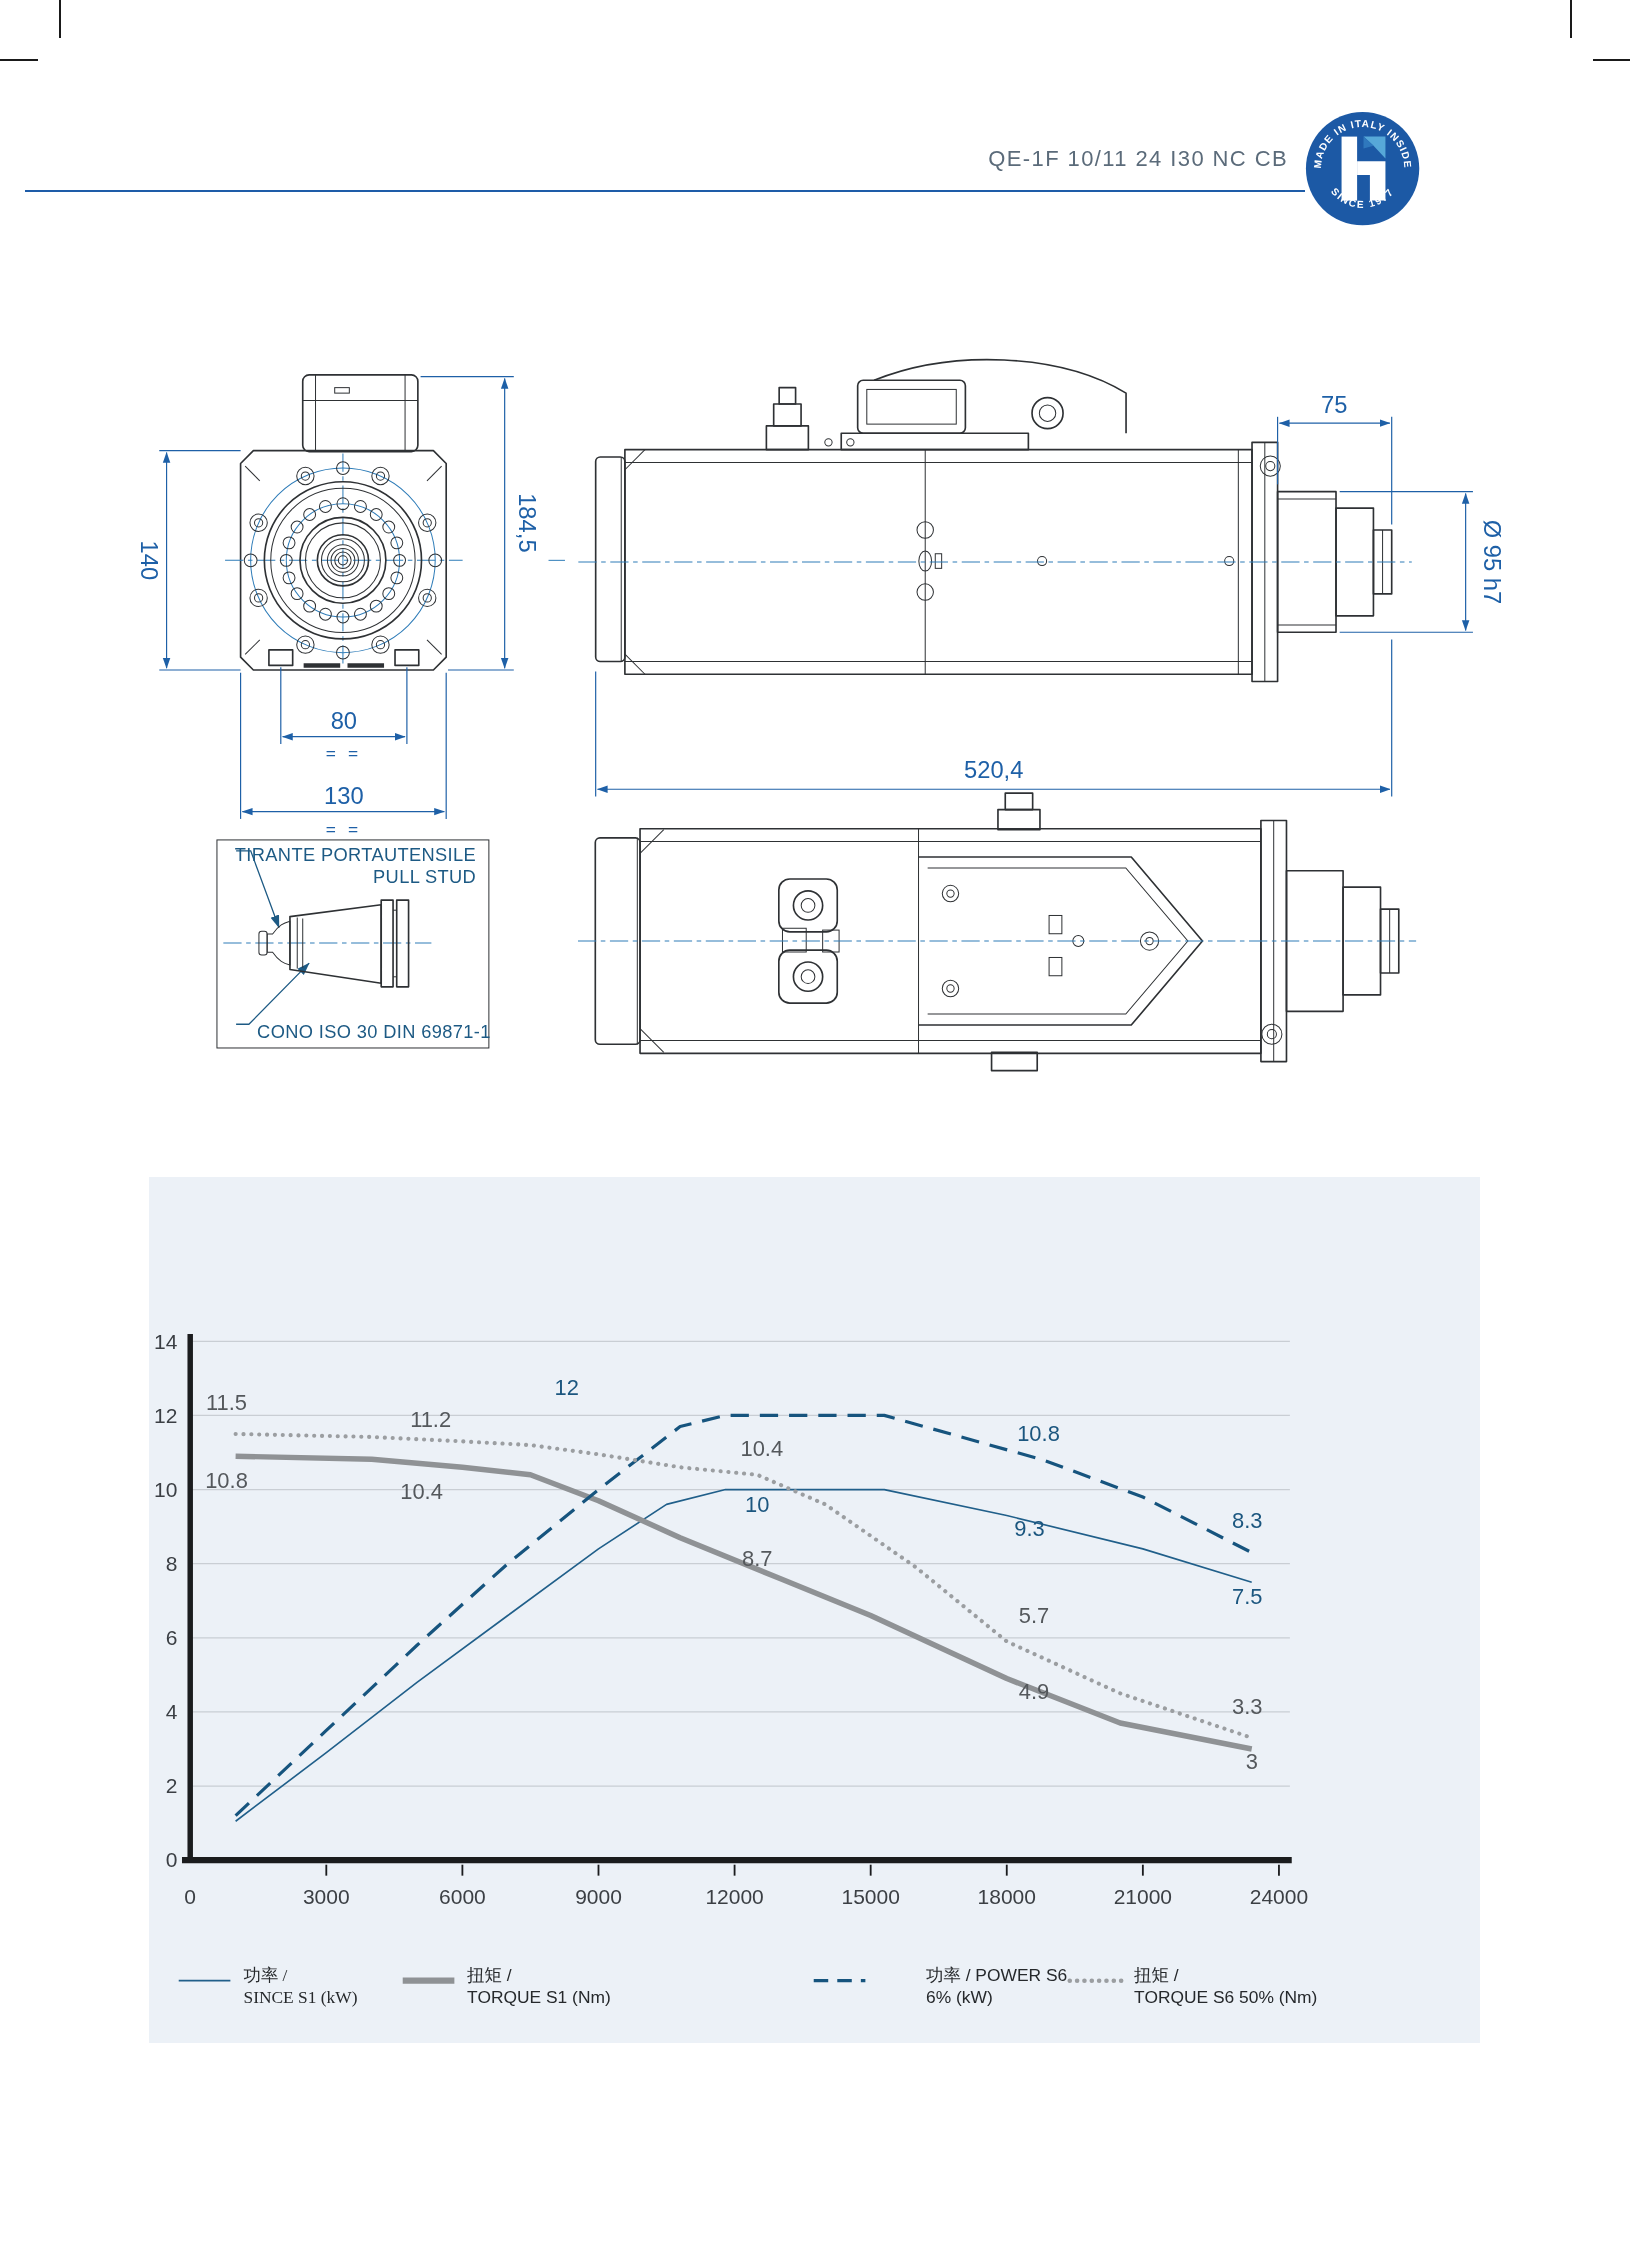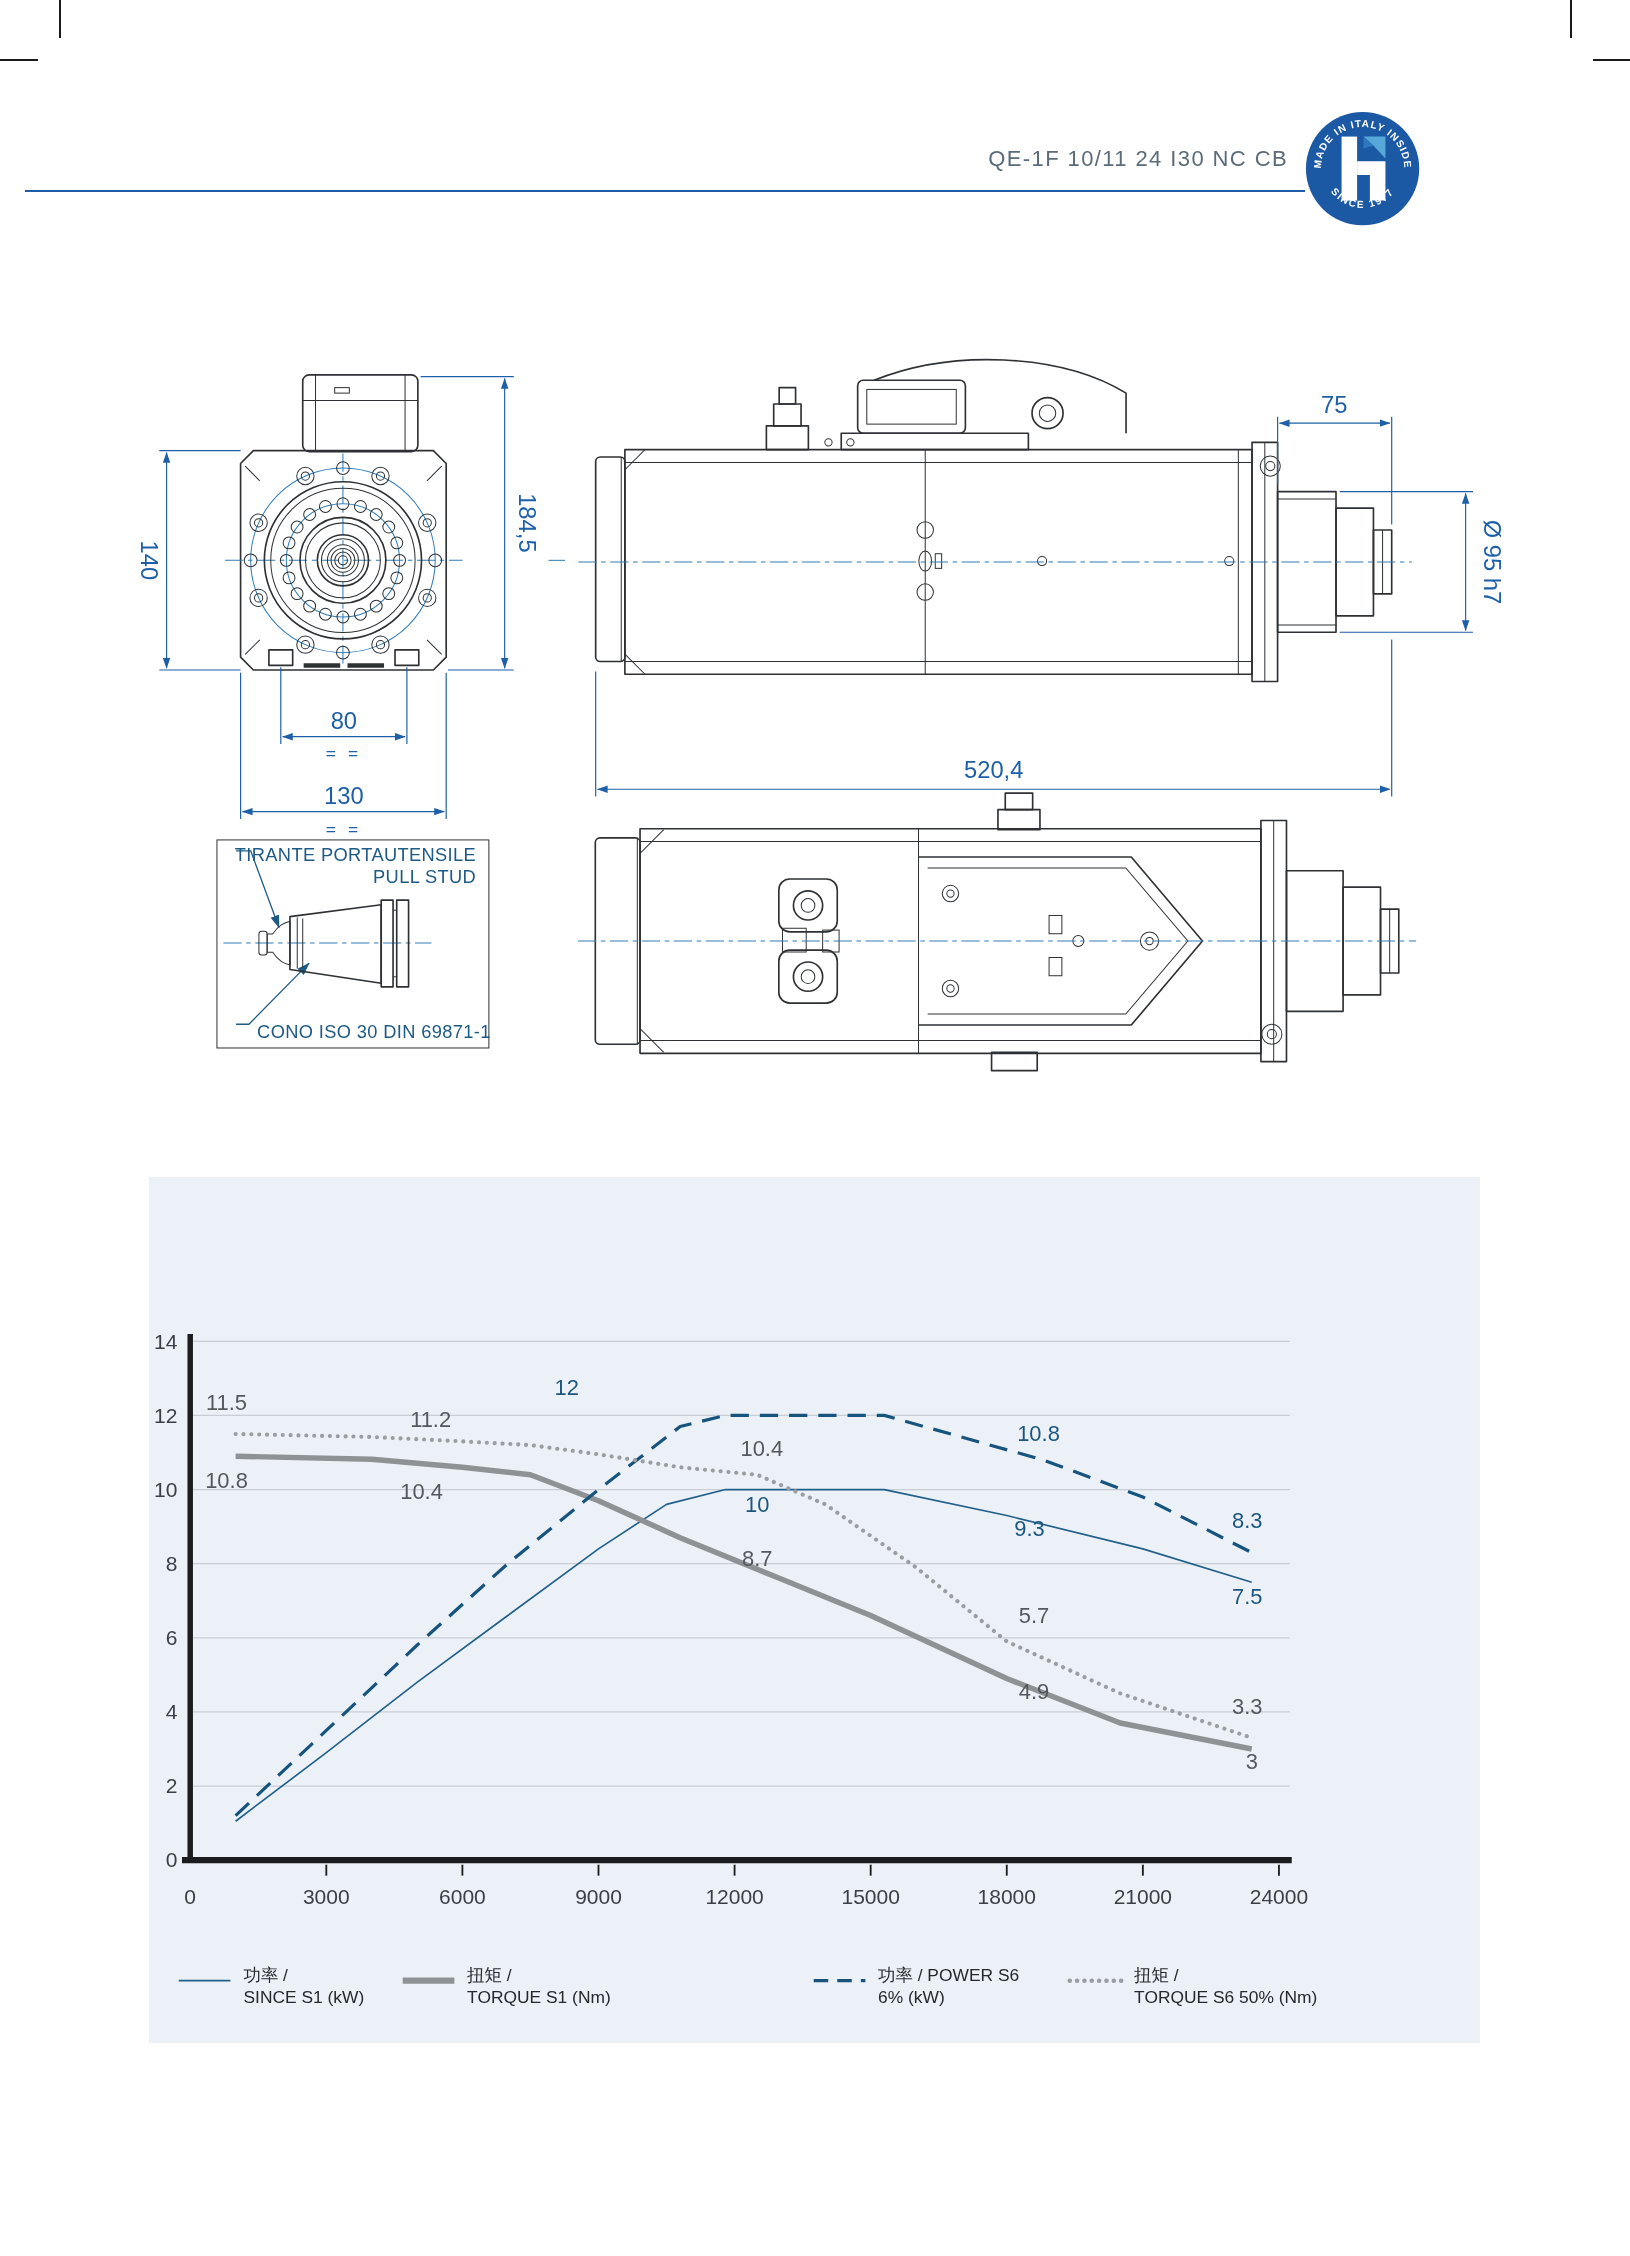--- a/index.html
+++ b/index.html
@@ -396,39 +396,39 @@
         <text x="973.7666666666667" y="209.54285714285714" class="ann" text-anchor="middle" fill="#1b567f">10.8</text>
         <text x="963.8333333333334" y="313" class="ann" text-anchor="middle" fill="#1b567f">9.3</text>
         <text x="968.8000000000001" y="408.3428571428571" class="ann" text-anchor="middle" fill="#54585c">5.7</text>
         <text x="968.8000000000001" y="491.51428571428573" class="ann" text-anchor="middle" fill="#54585c">4.9</text>
         <text x="1202.2333333333333" y="304.8857142857143" class="ann" text-anchor="middle" fill="#1b567f">8.3</text>
         <text x="1202.2333333333333" y="388.0571428571428" class="ann" text-anchor="middle" fill="#1b567f">7.5</text>
         <text x="1202.2333333333333" y="507.74285714285713" class="ann" text-anchor="middle" fill="#54585c">3.3</text>
         <text x="1207.2" y="568.6" class="ann" text-anchor="middle" fill="#54585c">3</text>
       </svg>
     <div id="legend">
-        <div class="lg-item" style="left: 27.4px;">
+        <div class="lg-item" style="left: 27.4px; font-family: Liberation Serif, serif;">
           <svg width="58" height="27.4" class="lg-sw" viewBox="0 0 64 30">
             <line x1="3" y1="15" x2="60" y2="15" stroke="#205f8a" stroke-width="2" stroke-linecap="butt"></line>
           </svg>
           <div class="lg-text">
             <div>功率 /</div>
             <div>SINCE S1 (kW)</div>
           </div>
         </div>
         <div class="lg-item" style="left: 251px;">
           <svg width="58" height="27.4" class="lg-sw" viewBox="0 0 64 30">
             <line x1="3" y1="15" x2="60" y2="15" stroke="#8f9295" stroke-width="7" stroke-linecap="butt"></line>
           </svg>
           <div class="lg-text">
             <div>扭矩 /</div>
             <div>TORQUE S1 (Nm)</div>
           </div>
         </div>
-        <div class="lg-item" style="left: 662px;">
+        <div class="lg-item" style="left: 662px; gap: 48px;">
           <svg width="58" height="27.4" class="lg-sw" viewBox="0 0 64 30">
             <line x1="3" y1="15" x2="60" y2="15" stroke="#16547e" stroke-width="3.5" stroke-linecap="butt" stroke-dasharray="16 10"></line>
           </svg>
           <div class="lg-text">
             <div>功率 / POWER S6</div>
             <div>6% (kW)</div>
           </div>
         </div>
         <div class="lg-item" style="left: 918px;">
           <svg width="58" height="27.4" class="lg-sw" viewBox="0 0 64 30">

